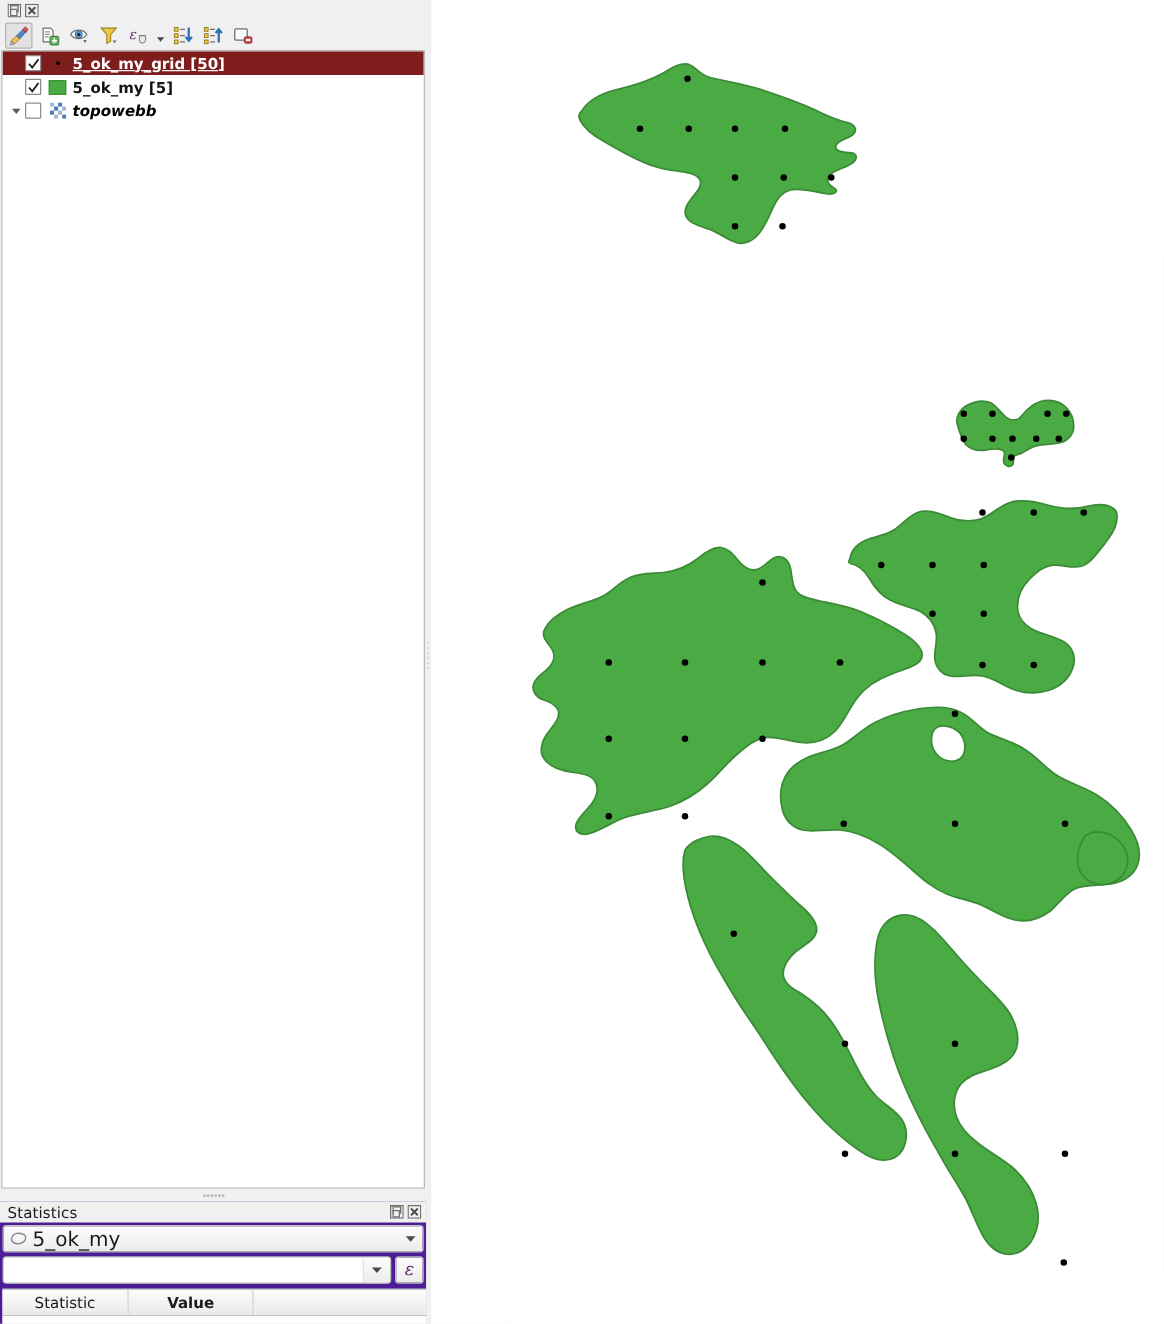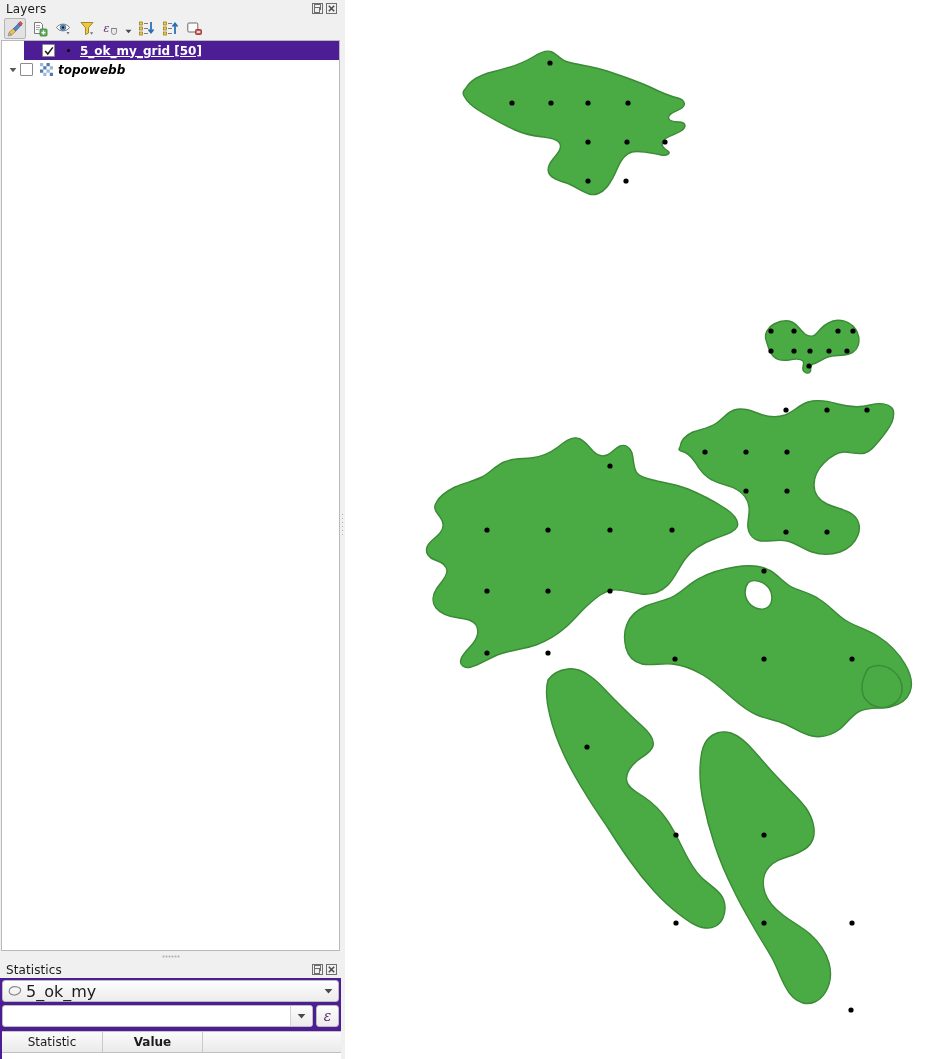--- a/index.html
+++ b/index.html
@@ -68,21 +68,21 @@
     border:1px solid #b9b9b9;
     margin:0 1px 0 1px;
     overflow:hidden;
     box-sizing:border-box;
   }
   .layer-row{
     height:19px;display:flex;align-items:center;
     padding-left:4px;box-sizing:border-box;
     white-space:nowrap;
   }
-  .layer-row.selected{background:#4c1d95;margin-left:22px;}
+  .layer-row.selected{background:#7f1d1d;}
   .expander{
     width:14px;display:flex;align-items:center;justify-content:center;
     flex:0 0 14px;
   }
   .expander svg{display:block;}
   .chk{
     width:13px;height:13px;flex:0 0 13px;
     border:1px solid #8c8c8c;background:#fff;
     display:flex;align-items:center;justify-content:center;
     box-sizing:border-box;border-radius:1px;
@@ -191,21 +191,20 @@
   .map-canvas svg{display:block;position:absolute;top:0;left:0;}
 </style>
 </head>
 <body>
 
 <div class="app">
 
   <div class="left-dock">
 
     <div class="dock-title">
-      <span class="ttl">Layers</span>
       <span class="dock-btns">
         <span class="dock-btn" title="Float">
           <svg width="11" height="11" viewBox="0 0 11 11">
             <rect x="0.5" y="0.5" width="10" height="10" fill="#f0f0f0" stroke="#6e6e6e"></rect>
             <rect x="2.5" y="1.5" width="6" height="5" fill="none" stroke="#6e6e6e"></rect>
             <rect x="2.5" y="4.5" width="5" height="5" fill="#f0f0f0" stroke="#6e6e6e"></rect>
           </svg>
         </span>
         <span class="dock-btn" title="Close">
           <svg width="11" height="11" viewBox="0 0 11 11">
@@ -318,20 +317,32 @@
           <svg width="10" height="10" viewBox="0 0 10 10">
               <path d="M1.2 5 L3.8 8 L8.8 1.4" fill="none" stroke="#1b1b1b" stroke-width="1.5"></path>
             </svg>
         </span>
         <span class="sym">
             <span class="sym-point"></span>
           </span>
         <span class="lname">5_ok_my_grid [50]</span>
       </div>
 
+      <div class="layer-row">
+        <span class="expander"></span>
+        <span class="chk">
+          <svg width="10" height="10" viewBox="0 0 10 10">
+              <path d="M1.2 5 L3.8 8 L8.8 1.4" fill="none" stroke="#1b1b1b" stroke-width="1.5"></path>
+            </svg>
+        </span>
+        <span class="sym">
+            <span class="sym-poly"></span>
+          </span>
+        <span class="lname">5_ok_my [5]</span>
+      </div>
 
       <div class="layer-row">
         <span class="expander">
           <svg width="8" height="6" viewBox="0 0 8 6">
               <path d="M0.6 1 L7.4 1 L4 5.2 Z" fill="#5a5a5a"></path>
             </svg>
         </span>
         <span class="chk"></span>
         <span class="sym">
           <svg class="sym-raster" width="13" height="13" viewBox="0 0 13 13">

